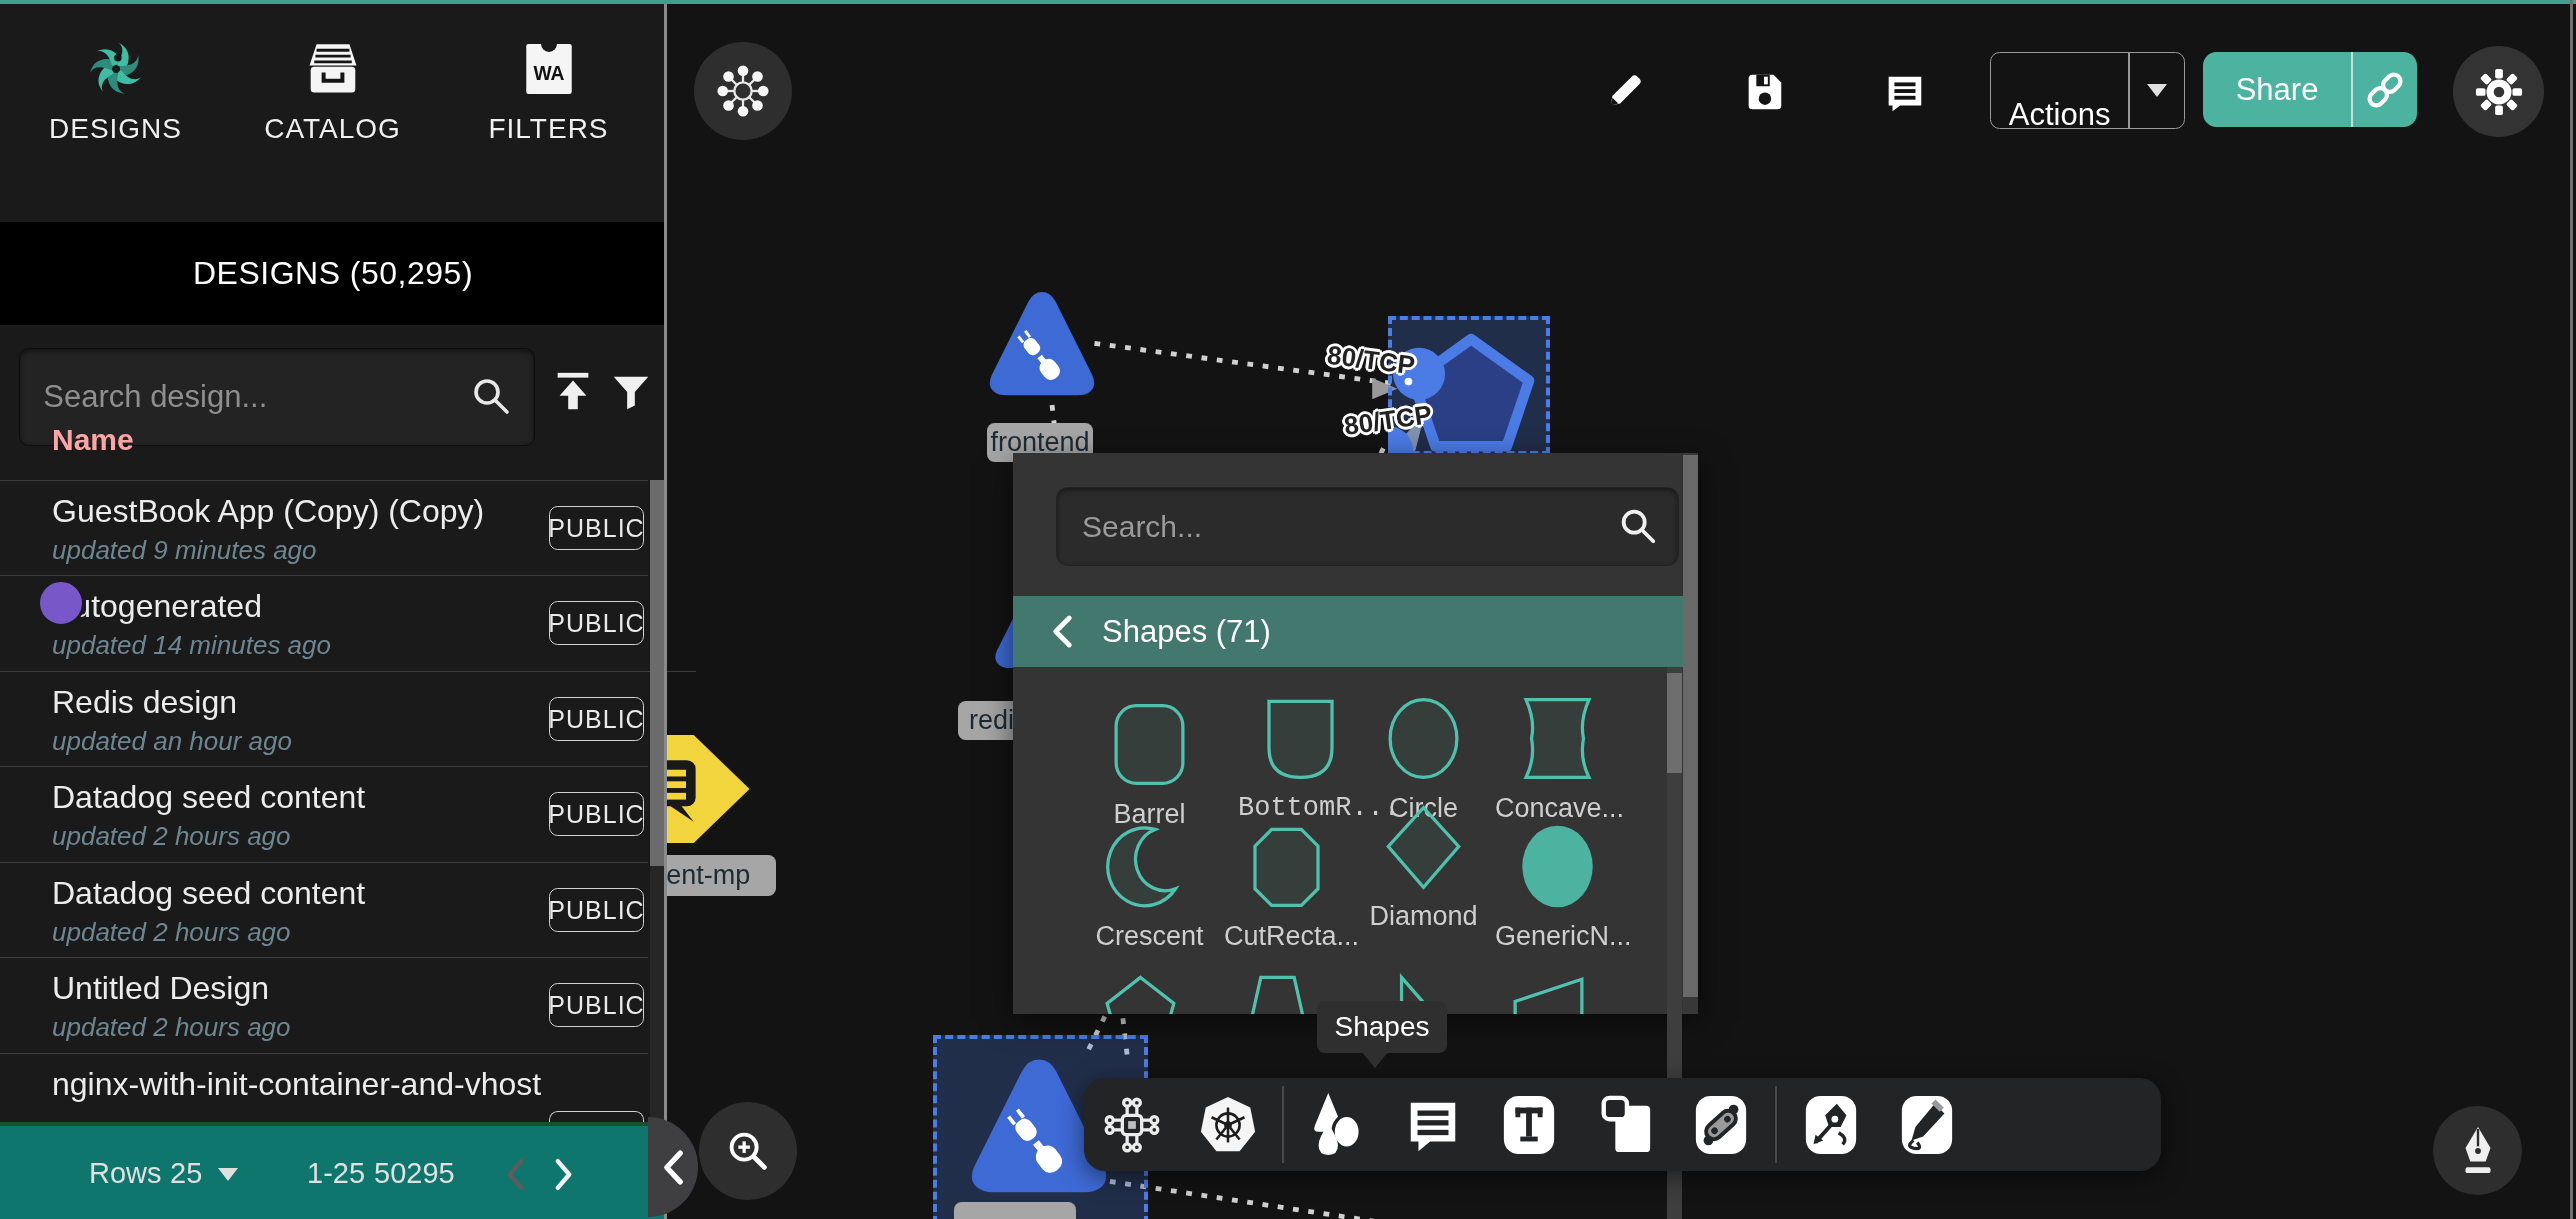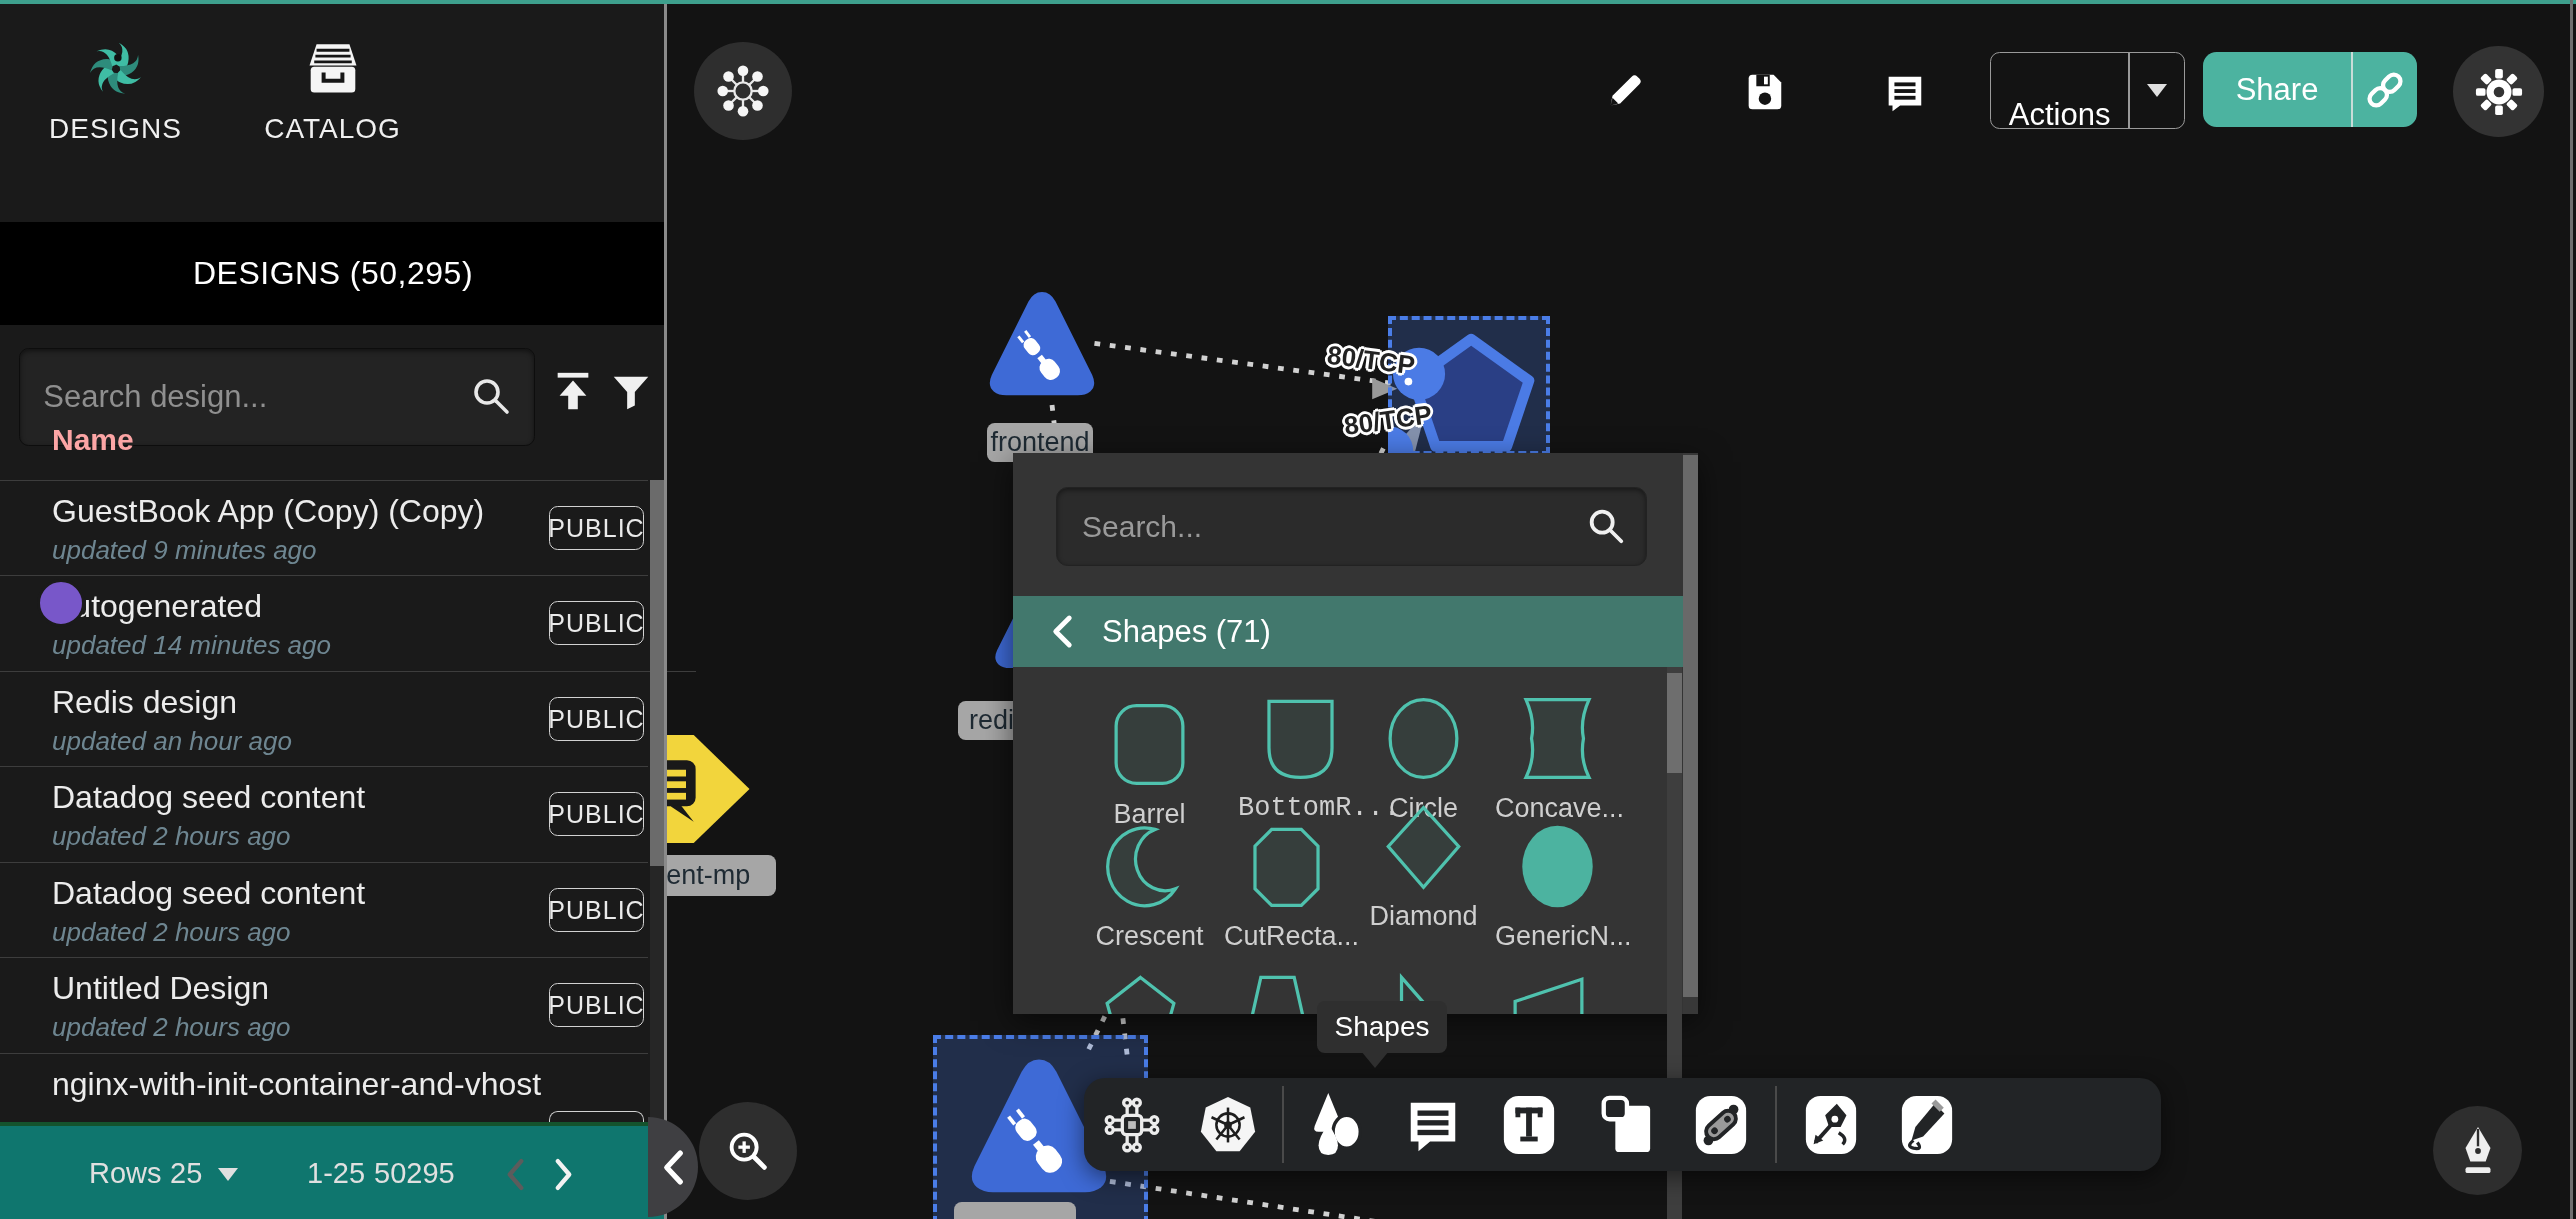--- a/index.html
+++ b/index.html
@@ -53,21 +53,21 @@
   #actions-btn .albl{flex:1;text-align:center;font-size:31px;margin-top:48px;}
   #actions-btn .asep{width:1.9px;height:75px;background:#9a9a9a;}
   #actions-btn .acar{width:54px;display:flex;align-items:center;justify-content:center;}
   #share-btn{position:absolute;left:2203px;top:52px;width:214px;height:75px;background:#4CB3A0;border-radius:13.5px;display:flex;align-items:center;z-index:5;color:#fff;}
   #share-btn .slbl{flex:1;text-align:center;font-size:31px;}
   #share-btn .ssep{width:1.9px;height:75px;background:#c9dcd8;}
   #share-btn .slink{width:64px;display:flex;align-items:center;justify-content:center;}
 
   
   #shapes-panel{left:1013px;top:453px;width:685px;height:561px;background:#343434;z-index:6;box-shadow:0 7.7px 29px rgba(0,0,0,.55);}
-  #sp-search{position:absolute;left:43px;top:34px;width:589px;height:77px;background:#2b2b2b;border:1px solid #222;border-radius:11.6px;box-shadow:inset 0 1.9px 5.8px rgba(0,0,0,.45);}
+  #sp-search{position:absolute;left:43px;top:34px;width:589px;height:77px;background:#2b2b2b;border:1px solid #222;border-radius:11.6px;box-shadow:inset 0 1.9px 5.8px rgba(0,0,0,.45);padding-left:32px;}
   #sp-search input{position:absolute;left:23px;top:0;width:482px;height:75px;background:transparent;border:none;outline:none;color:#ddd;font-size:30px;font-family:inherit;}
   #sp-search input::placeholder{color:#9a9a9a;}
   #sp-search .sicon{position:absolute;right:19.3px;top:17.4px;}
   #sp-header{position:absolute;left:0px;top:143px;width:670px;height:71px;background:#42786D;display:flex;align-items:center;color:#fff;}
   #sp-header .bk{margin-left:35px;}
   #sp-header .htxt{margin-left:25px;font-size:31px;}
   .shape-cell{position:absolute;width:125px;text-align:center;}
   .shape-cell .glyph{height:89px;display:flex;align-items:flex-end;justify-content:center;}
   .shape-cell .slabel{margin-top:9.6px;color:#cfcfcf;font-size:27px;white-space:nowrap;}
   #sp-innerscroll{position:absolute;left:654px;top:214px;width:15.4px;height:781px;background:#3E3E3E;}
@@ -516,20 +516,30 @@
           <path d="M8,2 L36,2 L42,20 L2,20 Z" fill="#f5f5f5"></path>
           <line x1="8" y1="7" x2="36" y2="7" stroke="#161616" stroke-width="2.4"></line>
           <line x1="7" y1="12" x2="37" y2="12" stroke="#161616" stroke-width="2.4"></line>
           <line x1="6" y1="17" x2="38" y2="17" stroke="#161616" stroke-width="2.4"></line>
           <rect x="3" y="21" width="38" height="22" rx="3" fill="#f5f5f5"></rect>
           <path d="M14,26 L14,33 L30,33 L30,26" fill="none" stroke="#161616" stroke-width="3.4"></path>
         </svg>
       </div>
       <div class="tlabel">CATALOG</div>
     </div>
+    <div class="tab" style="left:457px;">
+      <div class="ticon">
+        <svg width="50" height="56" viewBox="0 0 44 48">
+          <rect x="2" y="2" width="40" height="44" rx="2" fill="#f5f5f5"></rect>
+          <circle cx="22" cy="2" r="7" fill="#1a1a1a"></circle>
+          <text x="22" y="34" text-anchor="middle" font-size="17" font-weight="bold" fill="#111">WA</text>
+        </svg>
+      </div>
+      <div class="tlabel">FILTERS</div>
+    </div>
 
     <div id="sb-header" class="abs">
         <span>DESIGNS (50,295)</span>
       </div>
 
     <div id="sb-searchrow" class="abs">
       <div id="sb-searchbox">
         <input type="text" placeholder="Search design..." style="">
         <svg class="sicon" width="44" height="44" viewBox="0 0 44 44">
           <circle cx="18" cy="18" r="11" fill="none" stroke="#e8e8e8" stroke-width="3.6"></circle>

